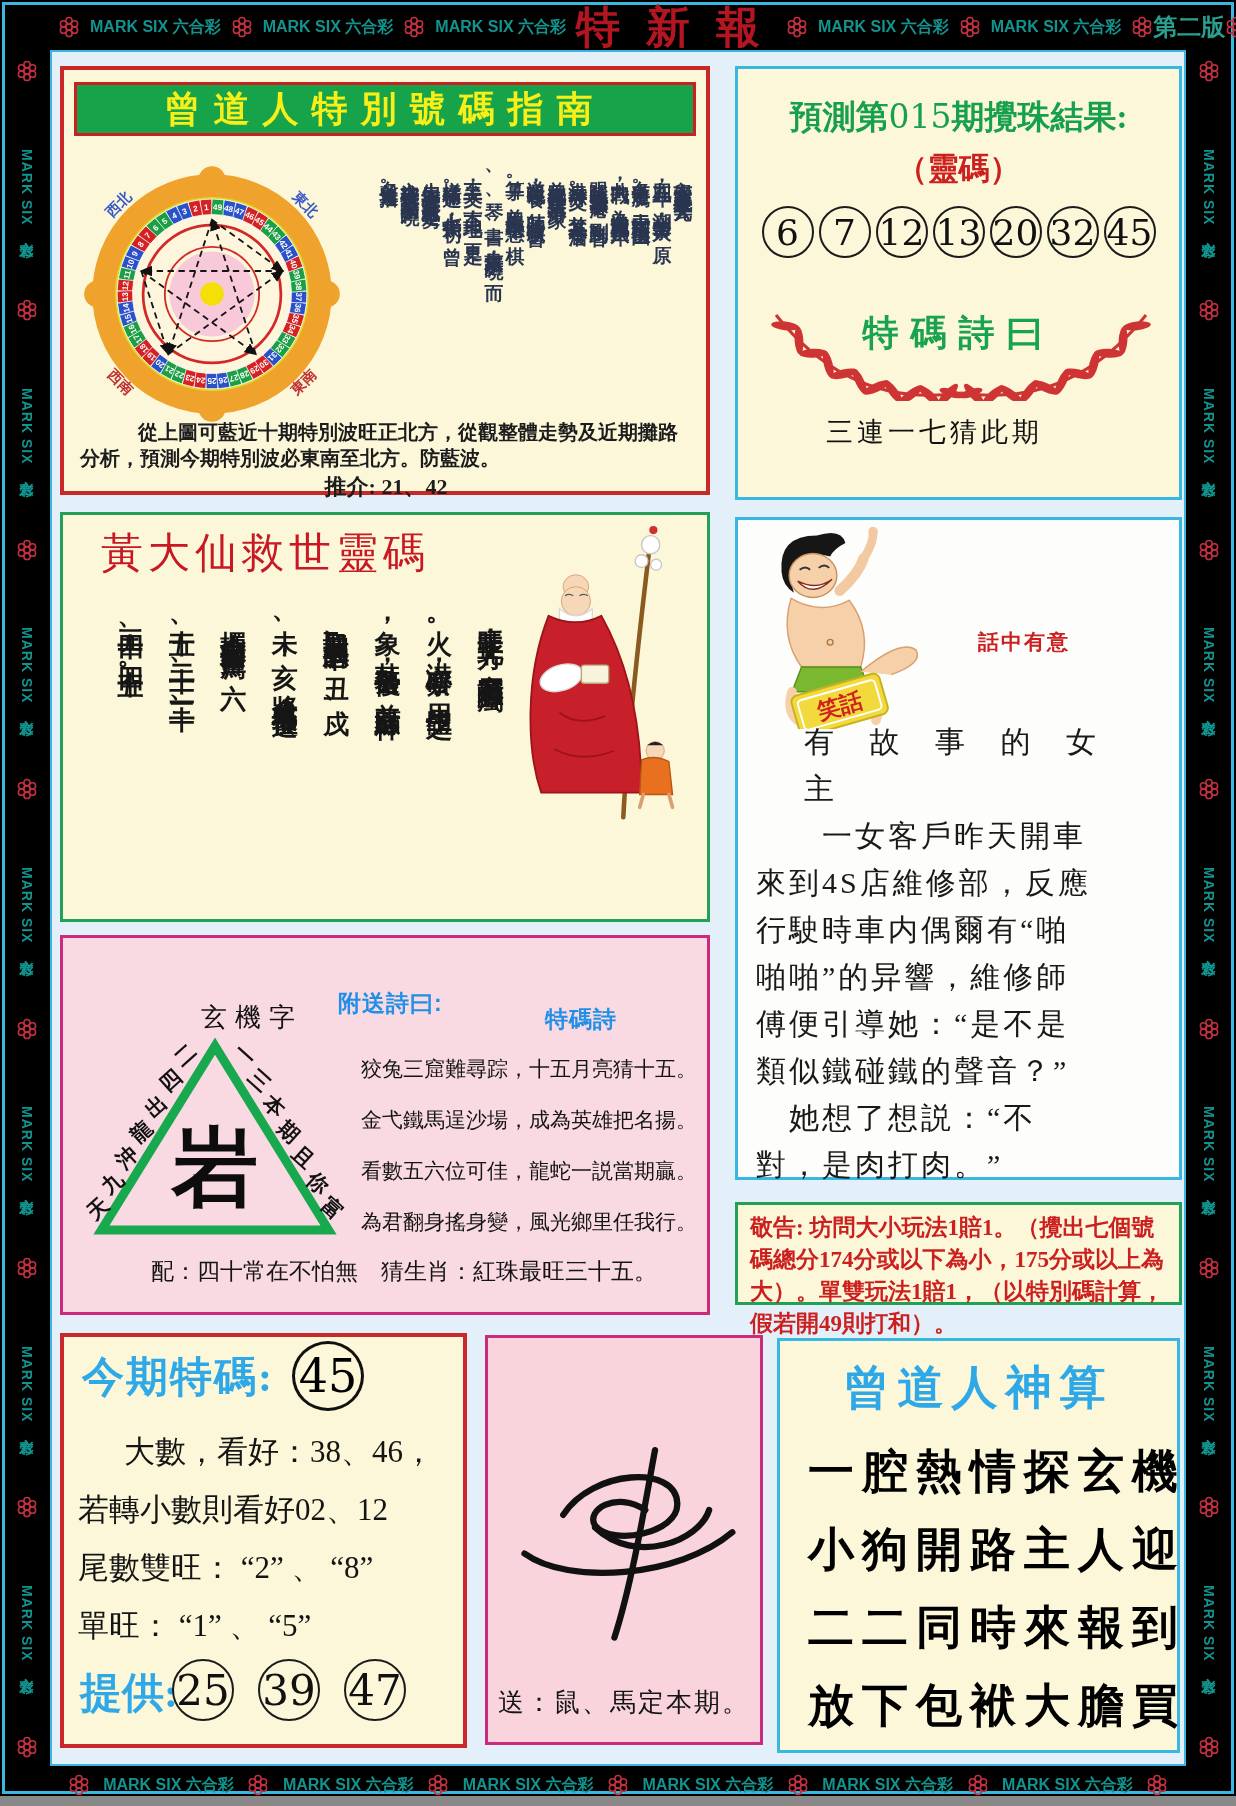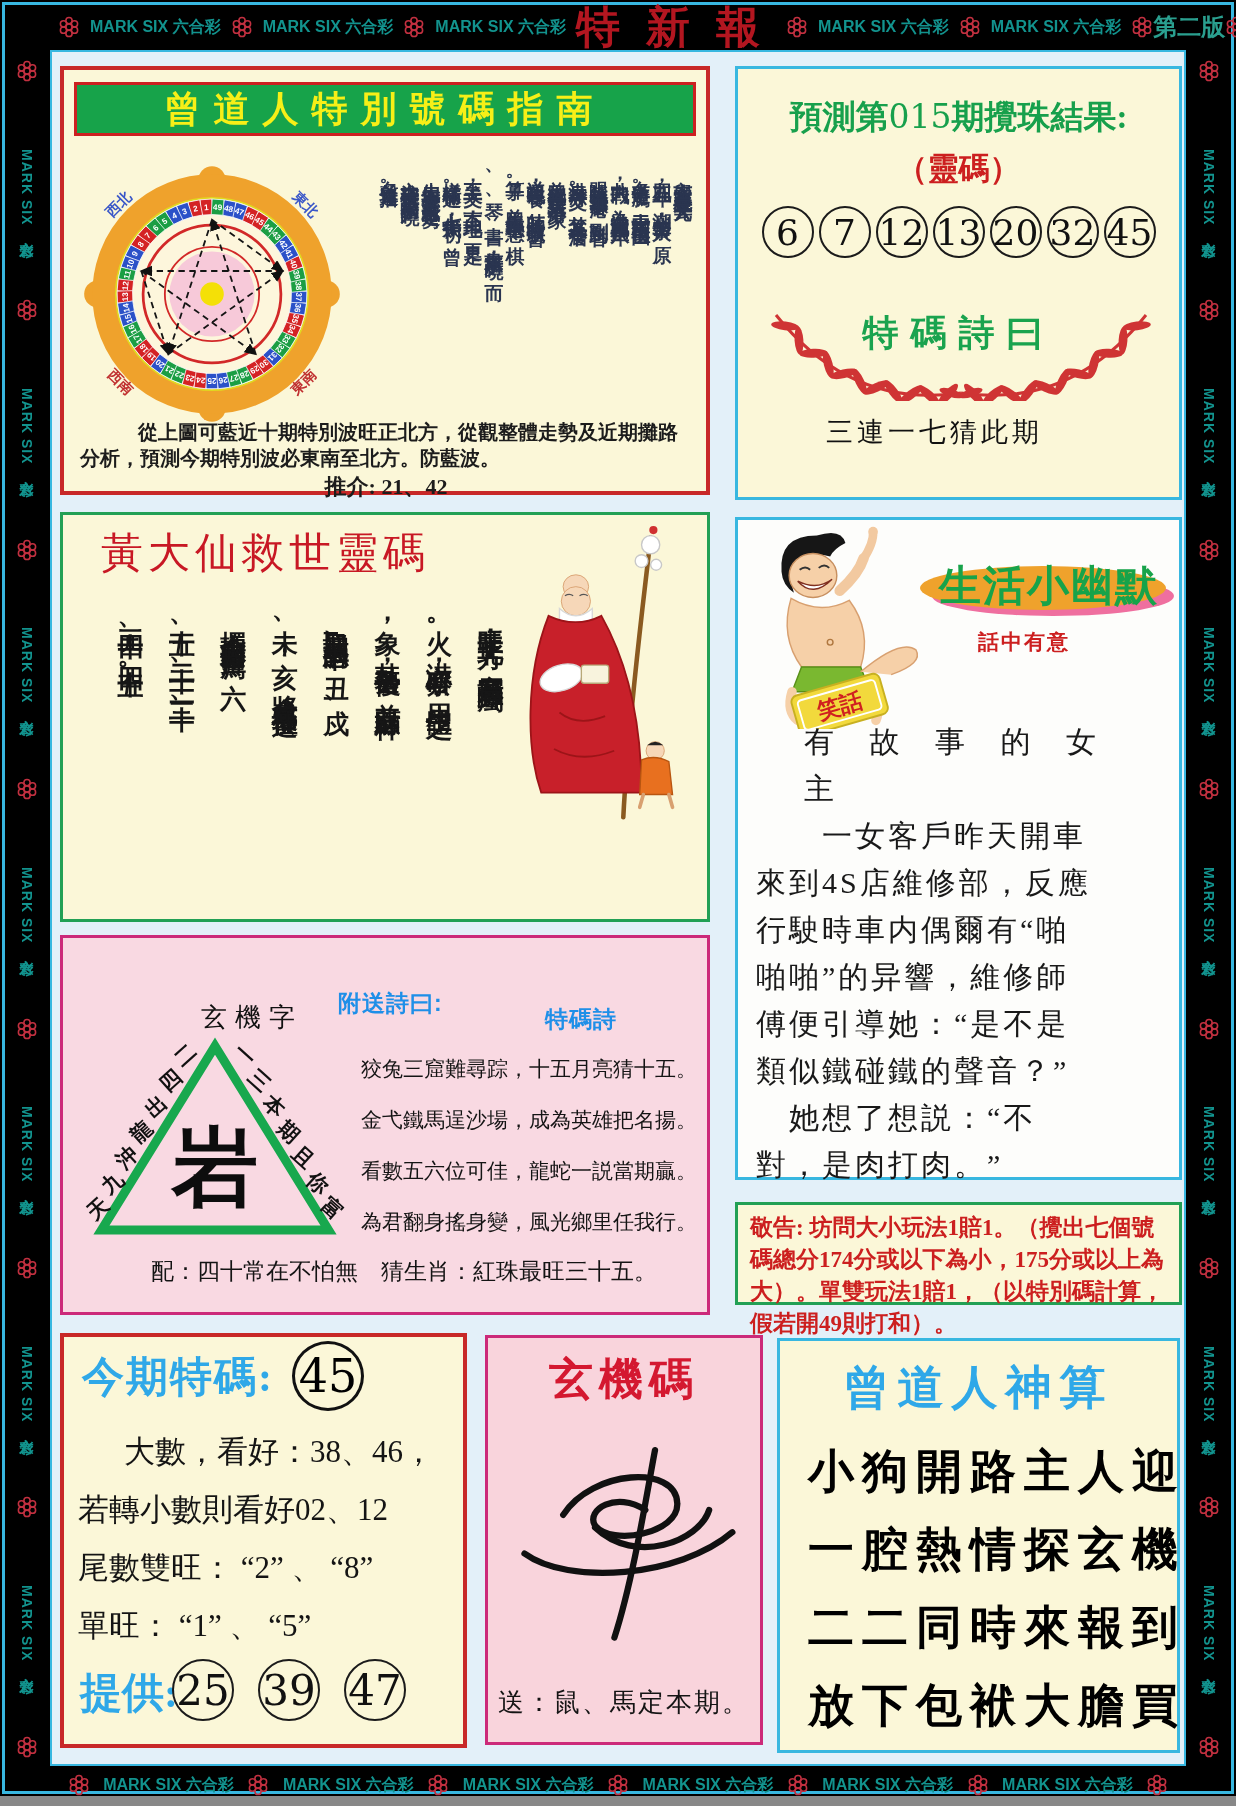--- a/index.html
+++ b/index.html
@@ -759,25 +759,20 @@
         <circle cx="86" cy="124" r="3" fill="none" stroke="#b07840" stroke-width="1.5"></circle>
         <polygon points="56,150 118,150 128,176 46,176" fill="#7ab830" stroke="#589018" stroke-width="1.5"></polygon>
         <path d="M118,155 Q160,120 176,132 Q184,146 150,158" fill="#f6d0a8" stroke="#d8a070" stroke-width="1.5"></path>
         <path d="M46,176 Q40,196 52,206 M128,176 Q140,192 134,206" stroke="#f6d0a8" stroke-width="10" fill="none" stroke-linecap="round"></path>
         <g transform="rotate(-16 95 190)">
           <rect x="48" y="168" width="96" height="44" rx="7" fill="#f2d93c" stroke="#c8b020" stroke-width="2"></rect>
           <rect x="54" y="174" width="84" height="32" rx="4" fill="none" stroke="#ffffff" stroke-width="2"></rect>
           <text x="96" y="199" text-anchor="middle" font-size="24" font-weight="bold" fill="#d02020">笑話</text>
         </g>
       </svg>
-    <div class="humor-title-box">
-      <div class="ell-pink"></div>
-      <div class="ell-orange"></div>
-      <div class="humor-title">生活小幽默</div>
-    </div>
     <div class="humor-sub">話中有意</div>
     <div class="joke" id="joke-lines">
         <div class="jtitle">有 故 事 的 女 主</div>
         <div>　　一女客戶昨天開車</div>
         <div>來到4S店維修部，反應</div>
         <div>行駛時車内偶爾有“啪</div>
         <div>啪啪”的异響，維修師</div>
         <div>傅便引導她：“是不是</div>
         <div>類似鐵碰鐵的聲音？”</div>
         <div>　她想了想説：“不</div>
@@ -831,32 +826,31 @@
       </div>
     <div class="sp-provide">提供:</div>
     <div class="sp-balls" id="sp-balls">
         <div class="ball">25</div>
         <div class="ball">39</div>
         <div class="ball">47</div>
       </div>
   </div>
 
   <div class="panel p-xuanji">
-    <div class="xj-title">玄機碼</div>
     <svg id="sig-svg" width="232" height="218" viewBox="0 0 240 220">
         <path d="M15,125 C60,158 175,150 230,103" stroke="#111" stroke-width="6.5" fill="none" stroke-linecap="round"></path>
         <path d="M150,18 C142,60 128,150 108,212" stroke="#111" stroke-width="6.5" fill="none" stroke-linecap="round"></path>
         <path d="M55,85 C85,38 172,33 173,73 C175,104 105,118 88,96 C78,80 110,60 140,80" stroke="#111" stroke-width="6.5" fill="none" stroke-linecap="round"></path>
         <path d="M88,98 C130,138 196,112 206,80" stroke="#111" stroke-width="6.5" fill="none" stroke-linecap="round"></path>
       </svg>
     <div class="xj-footer">送：鼠、馬定本期。</div>
   </div>
 
   <div class="panel p-zeng">
     <div class="zg-title">曾道人神算</div>
     <div class="zg-verses" id="zg-verses">
+        <div>一腔熱情探玄機</div>
         <div>小狗開路主人迎</div>
-        <div>一腔熱情探玄機</div>
         <div>二二同時來報到</div>
         <div>放下包袱大膽買</div>
       </div>
   </div>
 </div>
 
 </body></html>

